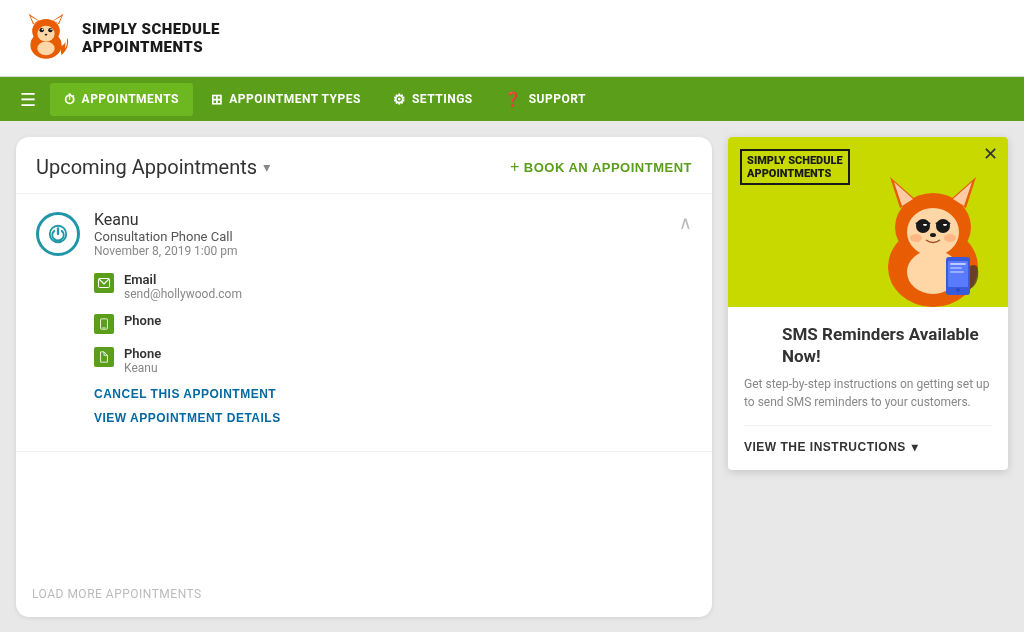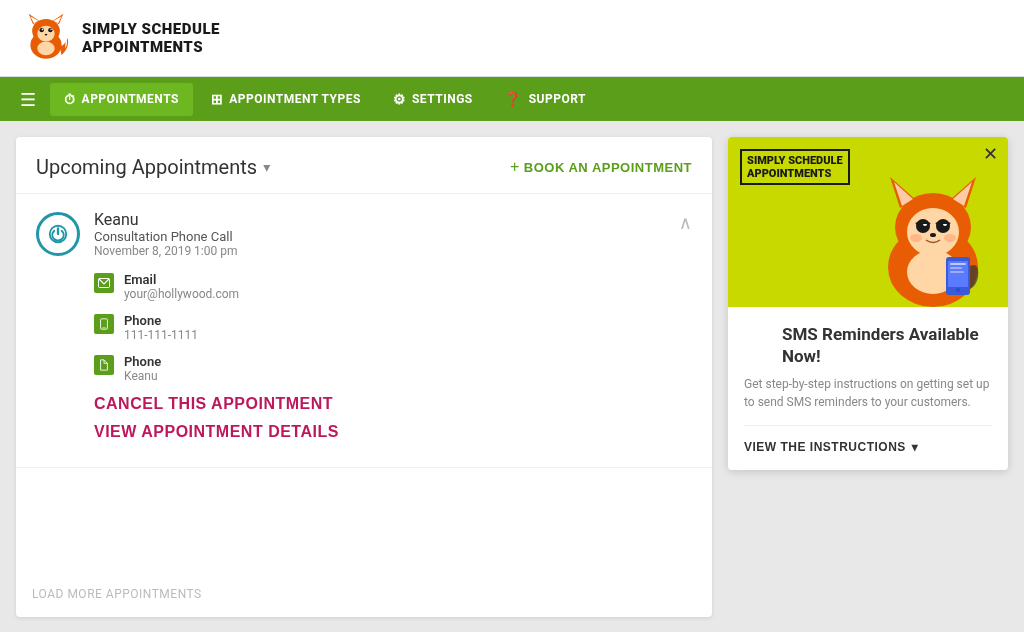--- a/index.html
+++ b/index.html
@@ -76,21 +76,21 @@
     .main-content {
       display: flex;
       padding: 16px;
       gap: 16px;
       height: calc(632px - 44px - 76px);
     }
 
     
     .left-panel {
       background: #fff;
-      border-radius: 4px;
+      border-radius: 13px;
       box-shadow: 0 1px 4px rgba(0,0,0,0.1);
       flex: 1;
       overflow: hidden;
       display: flex;
       flex-direction: column;
     }
 
     .panel-header {
       display: flex;
       align-items: center;
@@ -211,23 +211,23 @@
       color: #888;
     }
     .detail-text { flex: 1; }
 
     .action-links {
       padding-left: 58px;
       margin-top: 8px;
     }
     .action-link {
       display: block;
-      font-size: 16px;
+      font-size: 12px;
       font-weight: 700;
-      color: #be185d;
+      color: #0369a1;
       text-transform: uppercase;
       letter-spacing: 0.5px;
       margin-bottom: 10px;
       cursor: pointer;
       background: none;
       border: none;
       text-align: right;
       padding: 0;
     }
 
@@ -428,34 +428,33 @@
         <div class="detail-item">
           <div class="detail-icon email">
             <svg width="12" height="10" viewBox="0 0 12 10" fill="white">
               <rect width="12" height="10" rx="1" fill="none"></rect>
               <path d="M1 1 L6 6 L11 1" stroke="white" stroke-width="1.2" fill="none"></path>
               <rect x="0.5" y="0.5" width="11" height="9" rx="1" stroke="white" stroke-width="1" fill="none"></rect>
             </svg>
           </div>
           <div class="detail-text">
             <div class="detail-label">Email</div>
-            <div class="detail-value">your@hollywood.com</div>
+            <div class="detail-value">send@hollywood.com</div>
           </div>
         </div>
 
         <div class="detail-item">
           <div class="detail-icon phone">
             <svg width="10" height="12" viewBox="0 0 10 14" fill="white">
               <path d="M2 1 Q1 1 1 2 L1 12 Q1 13 2 13 L8 13 Q9 13 9 12 L9 2 Q9 1 8 1 Z" stroke="white" stroke-width="1" fill="none"></path>
               <rect x="3" y="11" width="4" height="1" rx="0.5" fill="white"></rect>
             </svg>
           </div>
           <div class="detail-text">
             <div class="detail-label">Phone</div>
-            <div class="detail-value">111-111-1111</div>
           </div>
         </div>
 
         <div class="detail-item">
           <div class="detail-icon last">
             <svg width="10" height="12" viewBox="0 0 10 14" fill="white">
               <path d="M5 1 L9 5 L9 13 L1 13 L1 1 Z" stroke="white" stroke-width="1" fill="none"></path>
               <path d="M5 1 L5 5 L9 5" stroke="white" stroke-width="1" fill="none"></path>
             </svg>
           </div>

